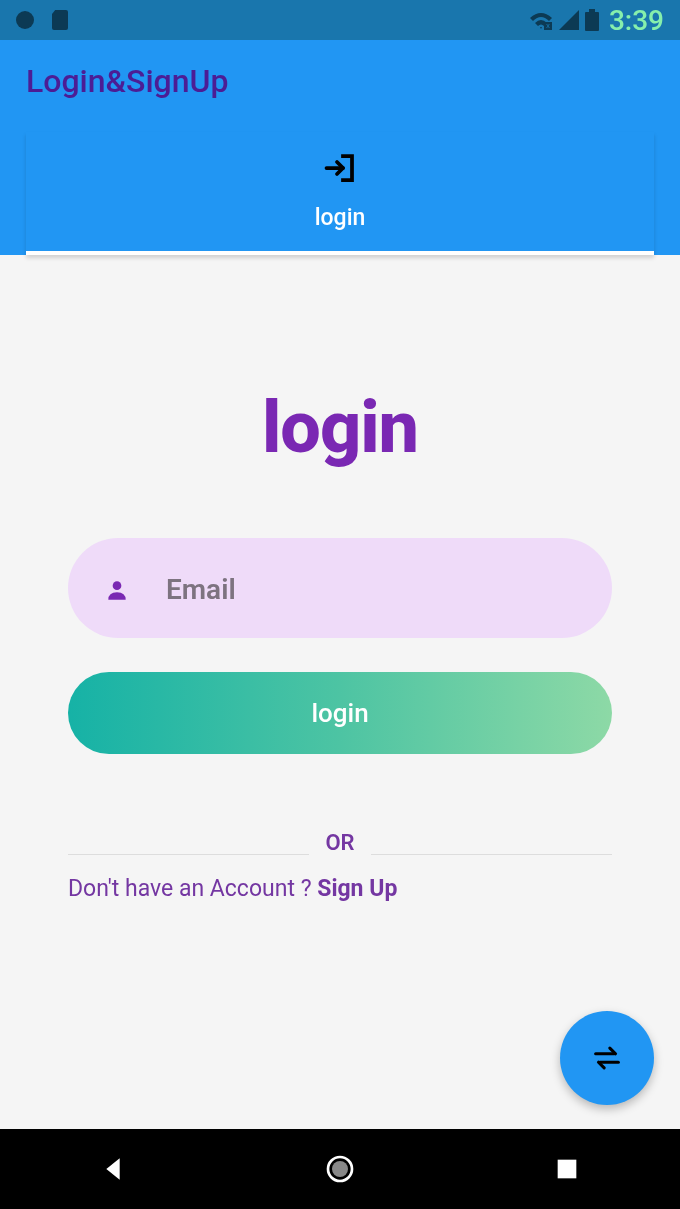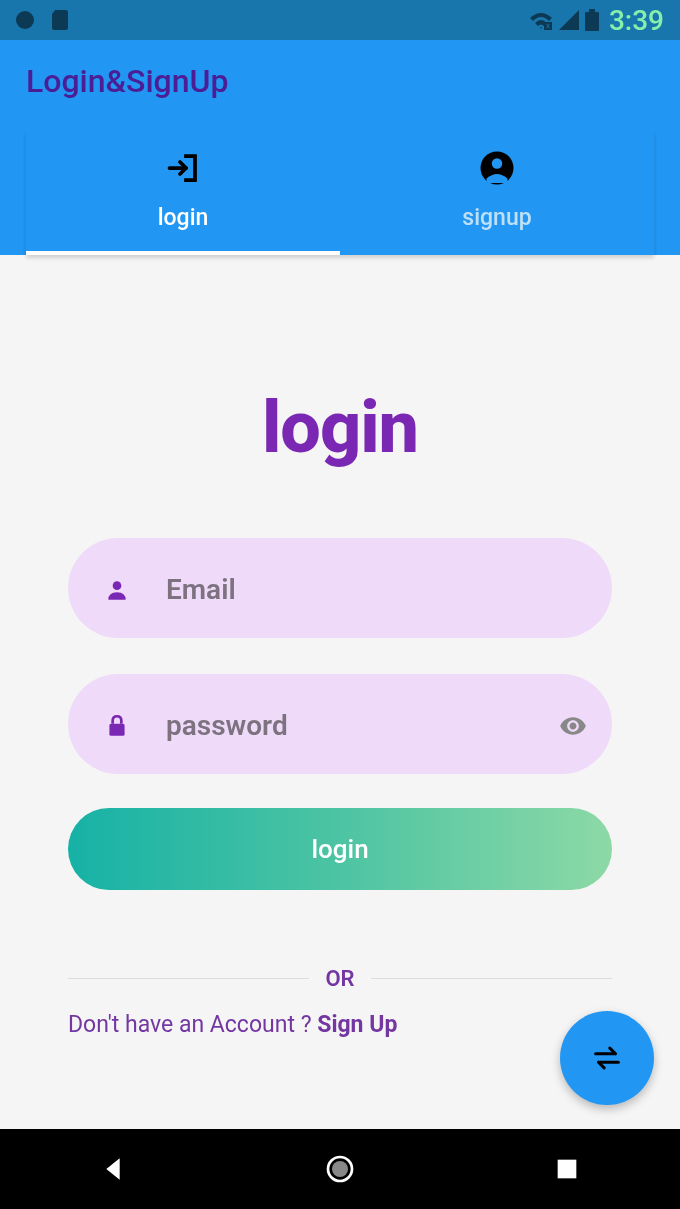--- a/index.html
+++ b/index.html
@@ -157,21 +157,21 @@
       justify-content: center;
       font-size: 26px;
       font-weight: 500;
       cursor: pointer;
       border: none;
       width: 100%;
     }
     .divider {
       margin-top: 76px;
       display: flex;
-      align-items: center;
+      align-items: flex-end;
       gap: 16px;
     }
     .divider-line {
       flex: 1;
       height: 1px;
       background: #ddd;
     }
     .divider-text {
       font-size: 22px;
       font-weight: 600;
@@ -250,55 +250,35 @@
     <div class="tab active">
       <div class="tab-icon">
         <svg width="36" height="36" viewBox="0 0 24 24" fill="none" stroke="#000" stroke-width="2.5">
           <path d="M14 4 L20 4 L20 20 L14 20" stroke-linecap="square"></path>
           <path d="M3 12 L14 12" stroke-linecap="round"></path>
           <path d="M10 8 L14 12 L10 16" stroke-linecap="round" stroke-linejoin="round"></path>
         </svg>
       </div>
       <span class="tab-label">login</span>
     </div>
-    <div class="tab inactive">
-      <div class="tab-icon">
-        <svg width="36" height="36" viewBox="0 0 24 24" fill="#000">
-          <circle cx="12" cy="12" r="11"></circle>
-          <circle cx="12" cy="9" r="3.5" fill="#2196f3"></circle>
-          <path d="M5 19 Q12 13 19 19 L19 22 L5 22 Z" fill="#2196f3"></path>
-        </svg>
-      </div>
-      <span class="tab-label">signup</span>
-    </div>
   </div>
 </div>
 
 <div class="content">
   <div class="login-heading">login</div>
 
   <div class="input-group">
     <div class="input-field">
       <svg class="input-icon" viewBox="0 0 24 24" fill="#7a28b3">
         <circle cx="12" cy="8" r="4"></circle>
         <path d="M4 21 Q4 14 12 14 Q20 14 20 21 Z"></path>
       </svg>
       <input type="text" class="input-text" placeholder="Email" style="">
     </div>
 
-    <div class="input-field">
-      <svg class="input-icon" viewBox="0 0 24 24" fill="#7a28b3">
-        <rect x="5" y="10" width="14" height="11" rx="1.5"></rect>
-        <path d="M8 10 L8 7 Q8 3 12 3 Q16 3 16 7 L16 10" fill="none" stroke="#7a28b3" stroke-width="2.5"></path>
-      </svg>
-      <input type="password" class="input-text" placeholder="password" style="">
-      <svg class="eye-icon" viewBox="0 0 24 24" fill="#888">
-        <path d="M12 4.5C7 4.5 2.73 7.61 1 12c1.73 4.39 6 7.5 11 7.5s9.27-3.11 11-7.5c-1.73-4.39-6-7.5-11-7.5zM12 17c-2.76 0-5-2.24-5-5s2.24-5 5-5 5 2.24 5 5-2.24 5-5 5zm0-8c-1.66 0-3 1.34-3 3s1.34 3 3 3 3-1.34 3-3-1.34-3-3-3z"></path>
-      </svg>
-    </div>
   </div>
 
   <button class="login-button">
     <span>login</span>
   </button>
 
   <div class="divider">
     <div class="divider-line"></div>
     <span class="divider-text">OR</span>
     <div class="divider-line"></div>

